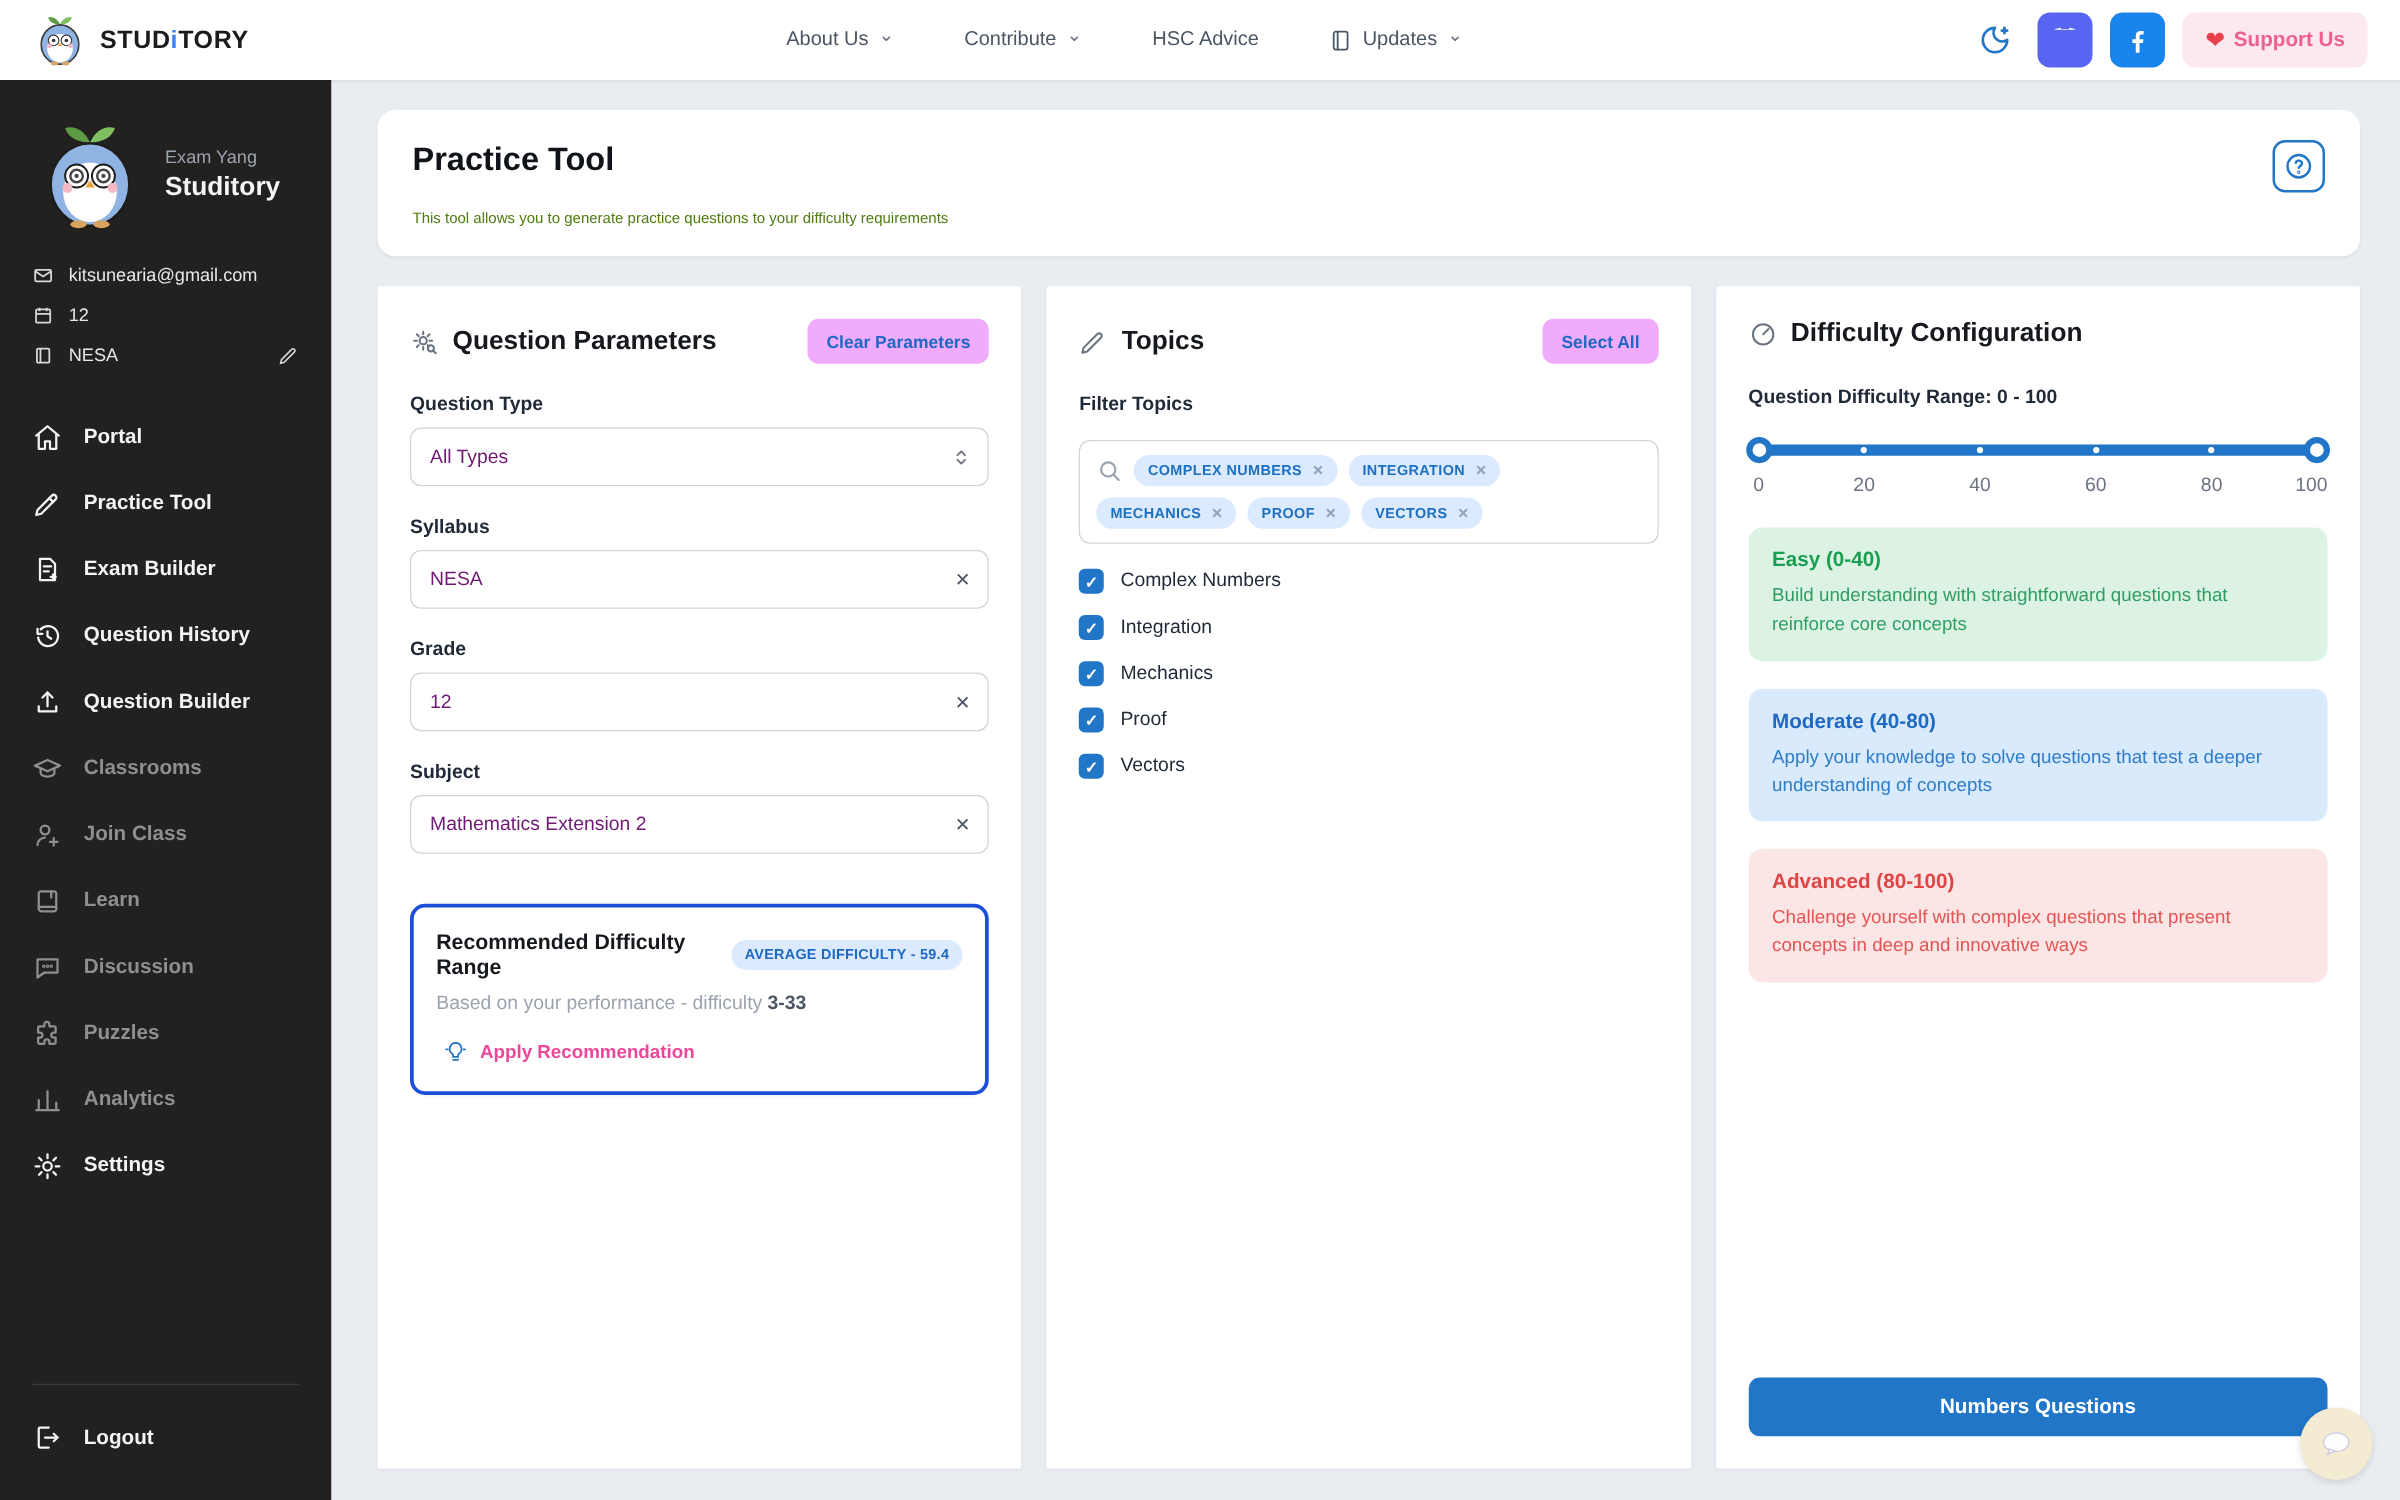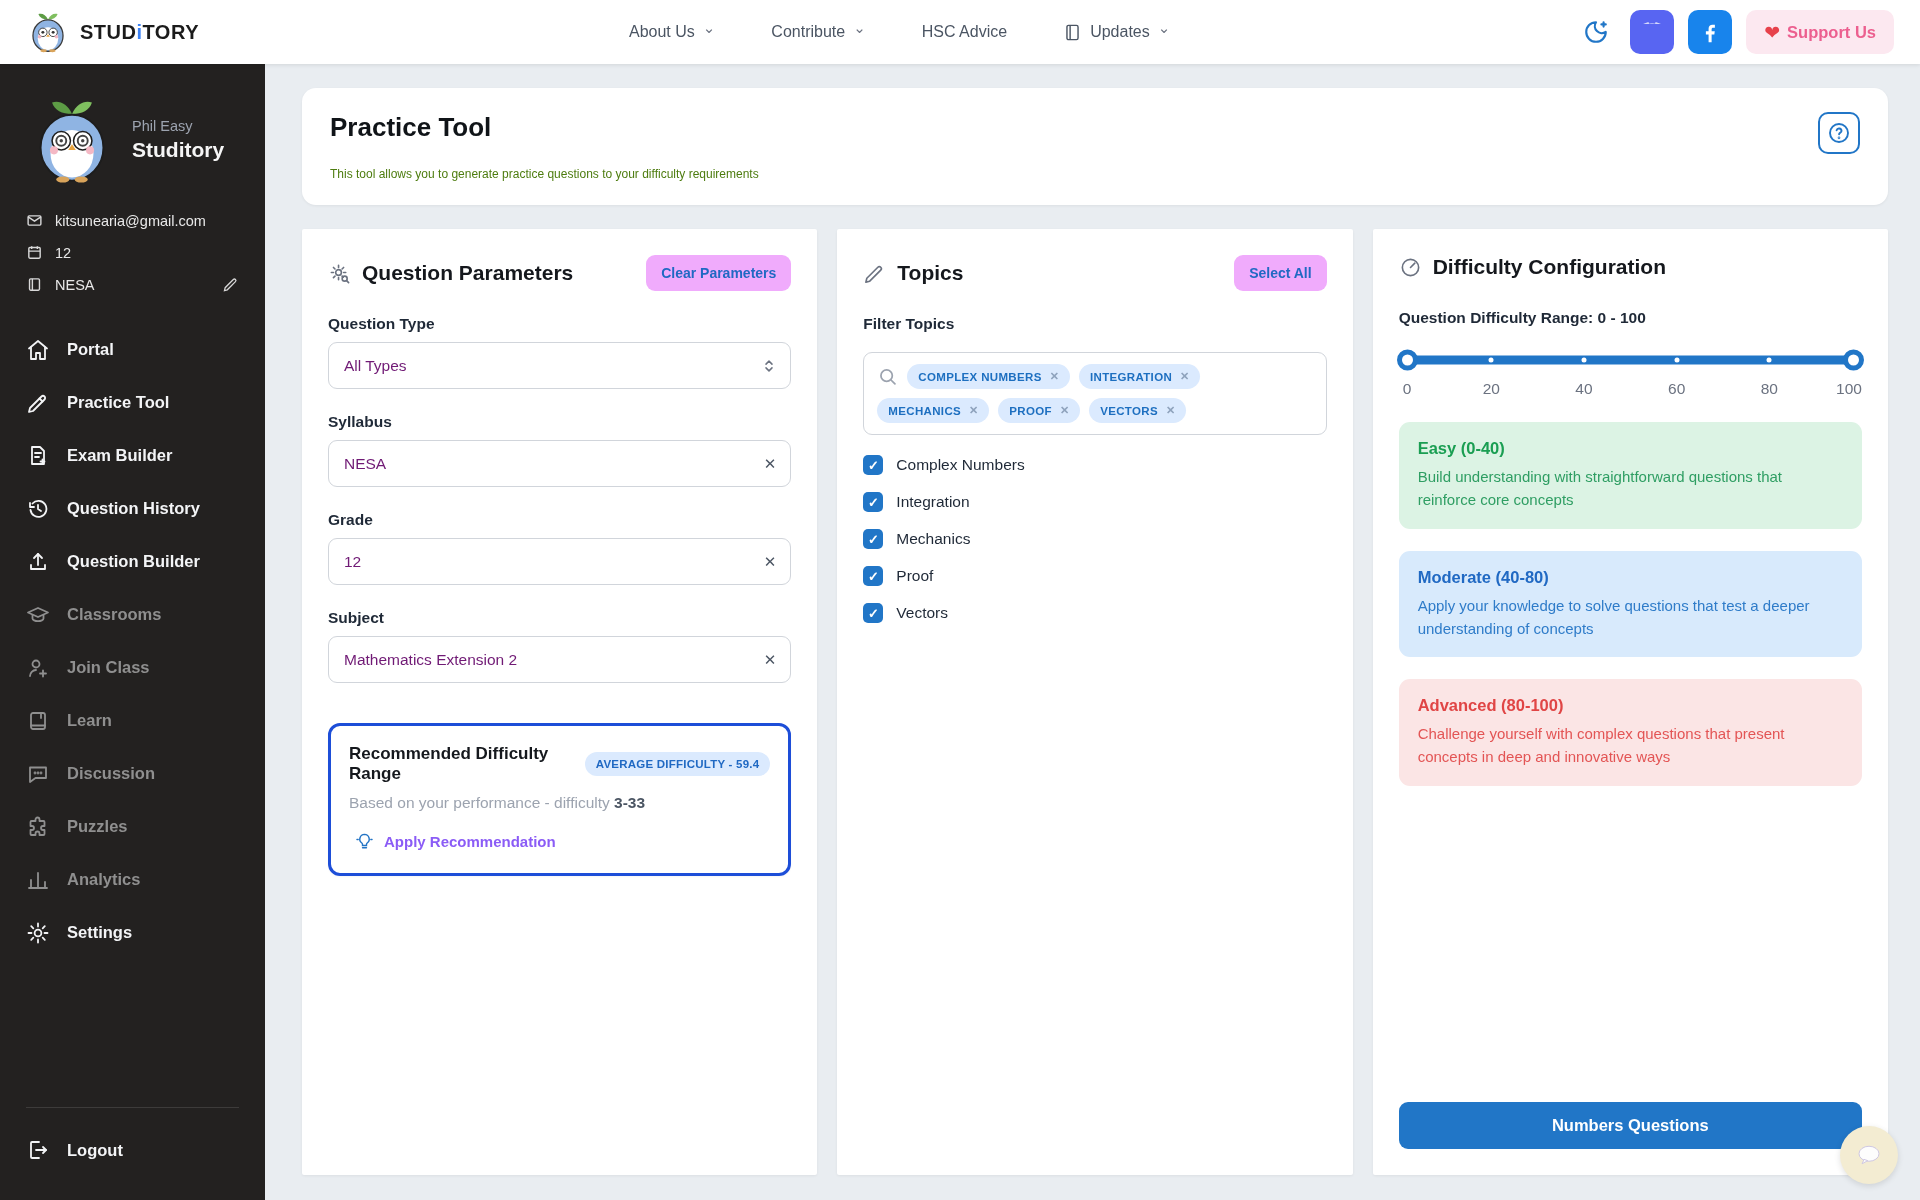--- a/index.html
+++ b/index.html
@@ -80,21 +80,21 @@
   .updown { position:absolute; right:13px; top:50%; transform:translateY(-50%); }
   .updown svg { width:18px; height:18px; stroke:#6b7280; display:block; }
 
   .reco-box { border:3px solid #1d4ed8; border-radius:12px; padding:18px; margin-top:40px; box-shadow:0 1px 2px rgba(0,0,0,.04); }
   .reco-top { display:flex; align-items:center; }
   .reco-title { font-size:17px; font-weight:700; color:#15181d; }
   .reco-badge { margin-left:auto; background:#dbeafe; color:#2069c3; font-size:11.5px; font-weight:800;
     letter-spacing:.02em; padding:6px 11px; border-radius:999px; white-space:nowrap; }
   .reco-sub { margin-top:10px; font-size:15.5px; color:#9ca3af; }
   .reco-sub b { color:#4b5563; }
-  .reco-apply { margin-top:16px; display:flex; align-items:center; gap:10px; color:#8b5cf6; font-size:15px; font-weight:700; cursor:pointer; padding:4px 6px; }
+  .reco-apply { margin-top:16px; display:flex; align-items:center; gap:10px; color:#ec4899; font-size:15px; font-weight:700; cursor:pointer; padding:4px 6px; }
   .reco-apply svg { width:19px; height:19px; stroke:#2374c5; }
 
   .filter-box { border:1px solid #d1d5db; border-radius:9px; margin-top:10px; padding:11px 13px;
     display:flex; flex-wrap:wrap; align-items:center; gap:9px; }
   .filter-box > svg { width:21px; height:21px; stroke:#9ca3af; }
   .chip { background:#dbeafe; border-radius:999px; padding:6px 11px; display:inline-flex; align-items:center; gap:8px; cursor:default; }
   .chip .ct { color:#1d6fc0; font-size:11.5px; font-weight:800; letter-spacing:.03em; }
   .chip .cx { color:#8fa3bd; font-size:11px; font-weight:700; cursor:pointer; }
   .chip .cx::before { content:"\2715"; }
   .topic-list { margin-top:20px; display:flex; flex-direction:column; gap:17px; }
@@ -216,21 +216,21 @@
       <circle cx="14.8" cy="12.2" r="1.3" fill="none" stroke="#444" stroke-width=".5"></circle>
       <circle cx="9.2" cy="12.2" r=".45" fill="#444"></circle>
       <circle cx="14.8" cy="12.2" r=".45" fill="#444"></circle>
       <path d="M12 13.1l-1 1.5h2z" fill="#e8a33d"></path>
       <circle cx="7.3" cy="14.7" r="1.05" fill="#f4b8c4"></circle>
       <circle cx="16.7" cy="14.7" r="1.05" fill="#f4b8c4"></circle>
       <ellipse cx="9.6" cy="22.3" rx="1.7" ry=".8" fill="#d9a45b"></ellipse>
       <ellipse cx="14.4" cy="22.3" rx="1.7" ry=".8" fill="#d9a45b"></ellipse>
     </svg>
     <div class="profile-names">
-      <div class="pname">Phil Easy</div>
+      <div class="pname">Exam Yang</div>
       <div class="porg">Studitory</div>
     </div>
   </div>
   <div class="pinfo">
     <div class="pinfo-row">
       <svg viewBox="0 0 24 24" fill="none" stroke-width="2">
           <rect x="3" y="5.5" width="18" height="13" rx="1.5"></rect>
           <path d="M3 7l9 6 9-6"></path>
         </svg>
       <span>kitsunearia@gmail.com</span>

